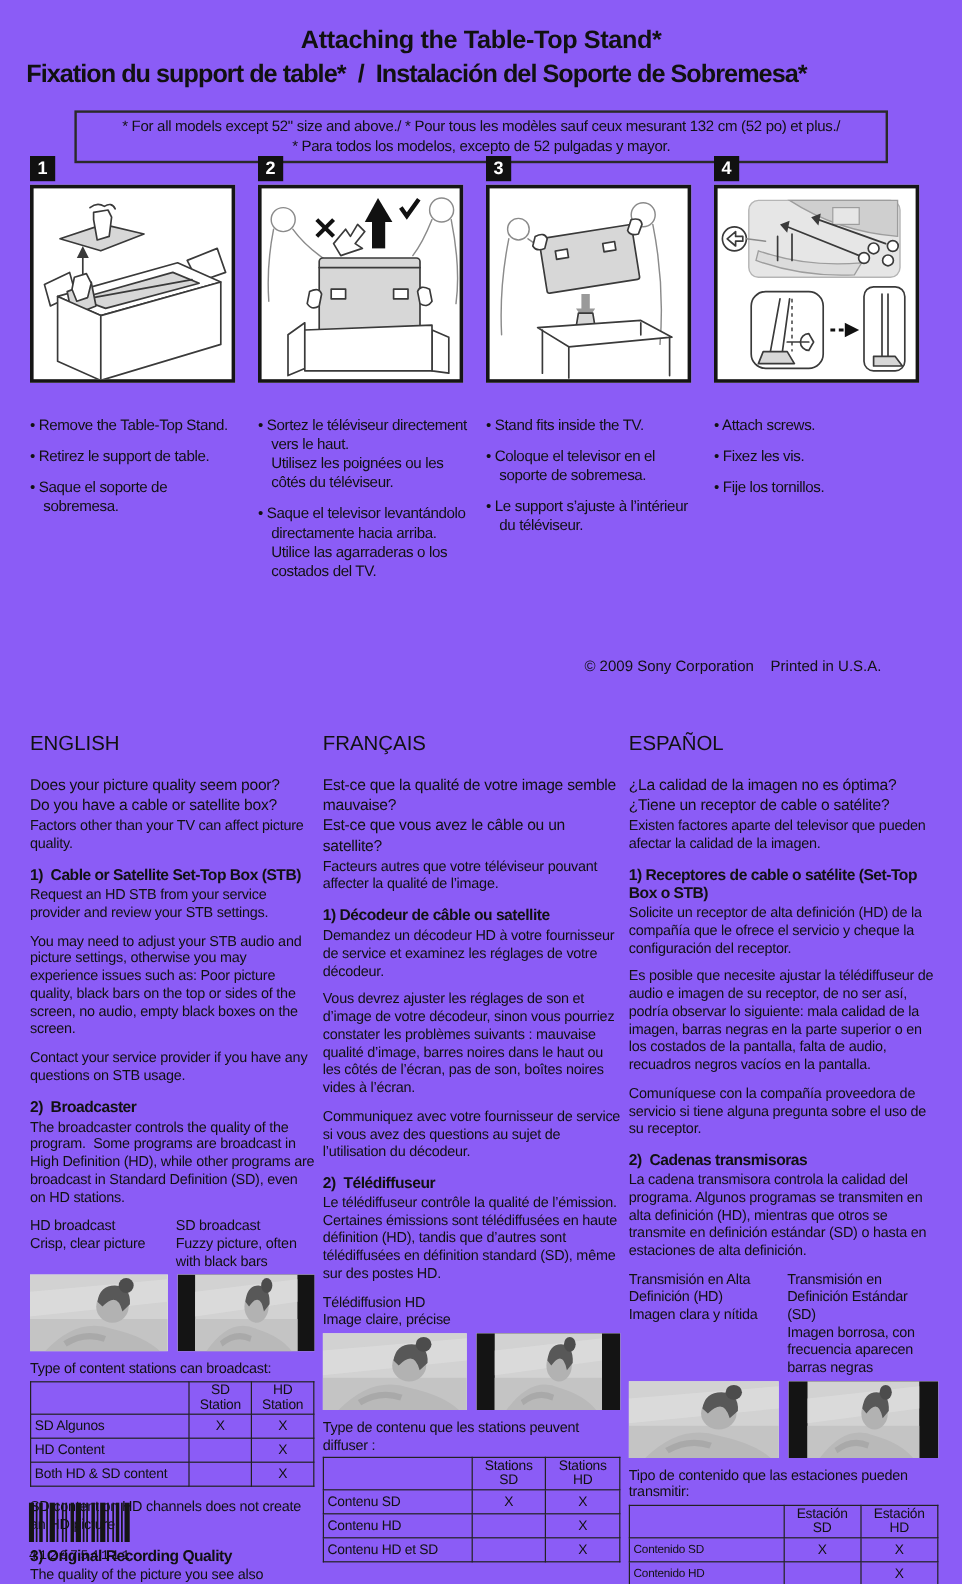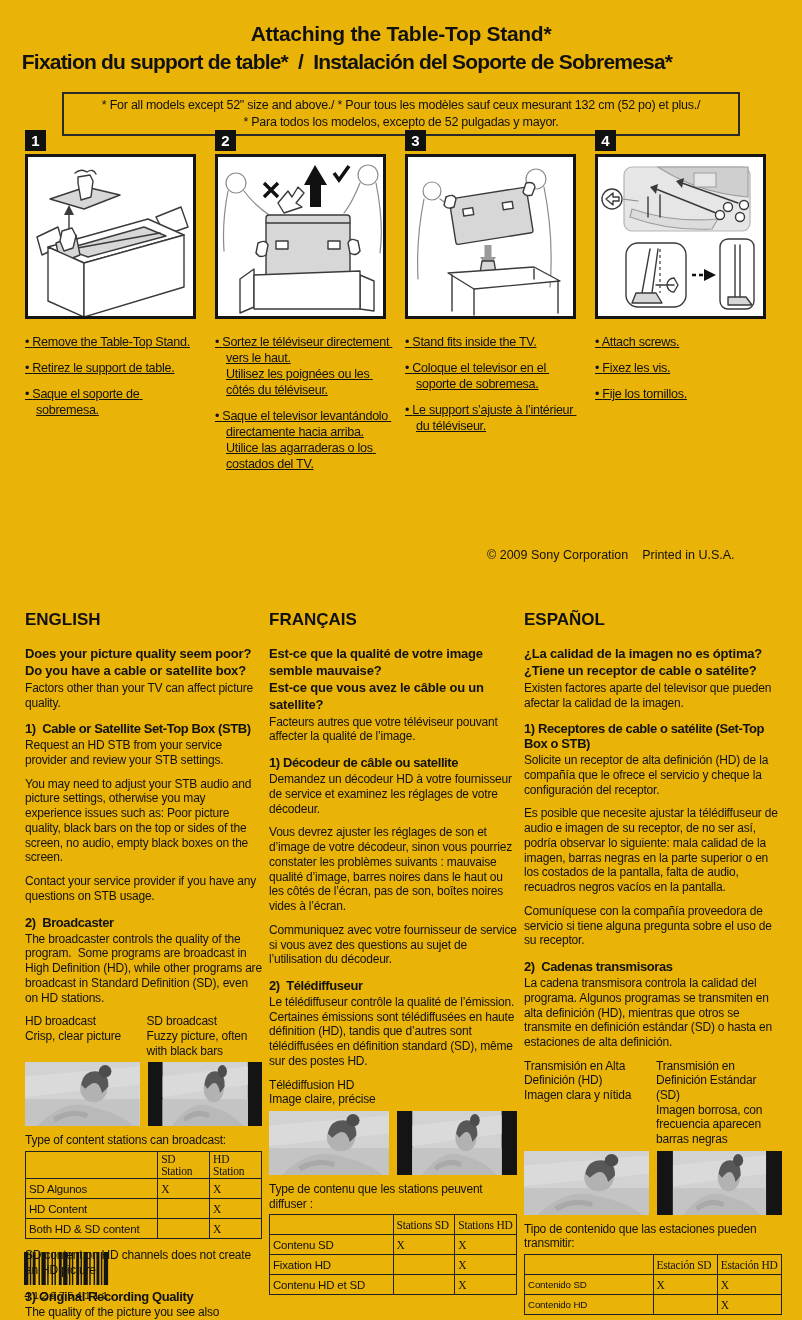--- a/index.html
+++ b/index.html
@@ -1,16 +1,16 @@
 <!DOCTYPE html>
 <html><head>
 <meta charset="utf-8">
 <style>
   html,body{margin:0;padding:0;background:#fff;}
-  .page{position:relative;width:802px;height:1320px;background:#eab308;overflow:hidden;
+  .page{position:relative;width:802px;height:1320px;background:#8b5cf6;overflow:hidden;
         font-family:"Liberation Sans",sans-serif;color:#111;}
   .pre{white-space:pre-wrap;}
 
   
   .title1{position:absolute;top:22px;left:0;width:802px;text-align:center;
           font-size:21px;font-weight:bold;letter-spacing:-0.3px;}
   .title2{position:absolute;top:50px;left:0;width:694px;text-align:center;
           font-size:21px;font-weight:bold;letter-spacing:-0.8px;white-space:pre;}
   .notebox{position:absolute;top:92px;left:62px;width:678px;box-sizing:border-box;
            border:2px solid #2a2a2a;padding:3px 20px;text-align:center;
@@ -18,45 +18,45 @@
 
   
   .steps{position:absolute;top:130px;left:25px;width:760px;display:grid;
          grid-template-columns:repeat(4,176px);column-gap:14px;}
   .step-badge{width:21px;height:21px;background:#111;color:#fff;font-size:15px;
               font-weight:bold;display:flex;align-items:center;justify-content:center;
               margin-bottom:3px;}
   .step-panel{width:171px;height:165px;box-sizing:border-box;border:3px solid #151515;
               background:#fff;overflow:hidden;}
   .step-panel svg{display:block;}
-  .step-bullets{margin:16px 0 0 0;padding:0;list-style:none;font-size:12.6px;
-                letter-spacing:-0.3px;line-height:1.27;text-decoration:underline;}
+  .step-bullets{margin:28px 0 0 0;padding:0;list-style:none;font-size:12.6px;
+                letter-spacing:-0.3px;line-height:1.27;}
   .step-bullets li{padding-left:11px;text-indent:-11px;margin-bottom:10px;white-space:pre-wrap;}
   .step-bullets li::before{content:"• ";}
 
   .copyright{position:absolute;top:548px;left:487px;font-size:12.5px;white-space:pre;}
 
   
   .bottom{position:absolute;top:600px;left:25px;width:757px;display:grid;
           grid-template-columns:237px 248px 258px;column-gap:7px;}
   .col{min-width:0;}
-  h2.lang{font-size:17px;font-weight:bold;margin:10px 0 16px 0;letter-spacing:0;}
-  .q{font-size:13px;font-weight:bold;line-height:1.3;margin:0 0 1px 0;letter-spacing:-0.2px;}
+  h2.lang{font-size:17px;font-weight:normal;margin:10px 0 16px 0;letter-spacing:0;}
+  .q{font-size:13px;font-weight:normal;line-height:1.3;margin:0 0 1px 0;letter-spacing:-0.2px;}
   .body{font-size:12px;line-height:1.23;letter-spacing:-0.2px;margin:0 0 9px 0;}
   h3.sec{font-size:13px;font-weight:bold;letter-spacing:-0.4px;margin:12px 0 1px 0;line-height:1.15;}
   .bc-labels{display:flex;gap:6px;margin:2px 0 4px 0;}
   .bc-label{flex:1;font-size:12px;line-height:1.22;letter-spacing:-0.2px;}
   .photos{display:flex;gap:8px;margin:2px 0 7px 0;}
   .photo{flex:1;height:64px;background:#ddd;}
   .caption{margin-bottom:3px;}
   .tbl{border-collapse:collapse;width:100%;margin:1px 0 9px 0;table-layout:fixed;}
   .tbl td{border:1.5px solid #222;font-size:11.5px;letter-spacing:-0.2px;
           padding:1px 3px;height:17px;overflow:hidden;}
   .tbl td.label{text-align:left;}
-  .tbl td.hcell,.tbl td.x{font-family:Liberation Serif, serif;}
+  .tbl td.hcell,.tbl td.x{text-align:center;}
   .col-es .tbl td.label{font-size:9.8px;}
 
   
   .barcode{position:absolute;left:24px;top:1252px;width:88px;}
   .barcode-digits{font-family:"Liberation Mono",monospace;font-size:11px;
                   letter-spacing:2px;margin-top:1px;}
 
   
   .ln{fill:none;stroke:#3a3a3a;stroke-width:1.4;stroke-linejoin:round;stroke-linecap:round;}
   .lt{fill:none;stroke:#8b8b8b;stroke-width:1.2;stroke-linejoin:round;stroke-linecap:round;}
@@ -362,21 +362,21 @@
               <td class="label"></td>
             <td class="hcell">Stations SD</td>
             <td class="hcell">Stations HD</td>
             </tr>
         <tr>
               <td class="label">Contenu SD</td>
             <td class="x">X</td>
             <td class="x">X</td>
             </tr>
         <tr>
-              <td class="label">Fixation HD</td>
+              <td class="label">Contenu HD</td>
             <td class="x"></td>
             <td class="x">X</td>
             </tr>
         <tr>
               <td class="label">Contenu HD et SD</td>
             <td class="x"></td>
             <td class="x">X</td>
             </tr>
       </tbody>
         </table>

